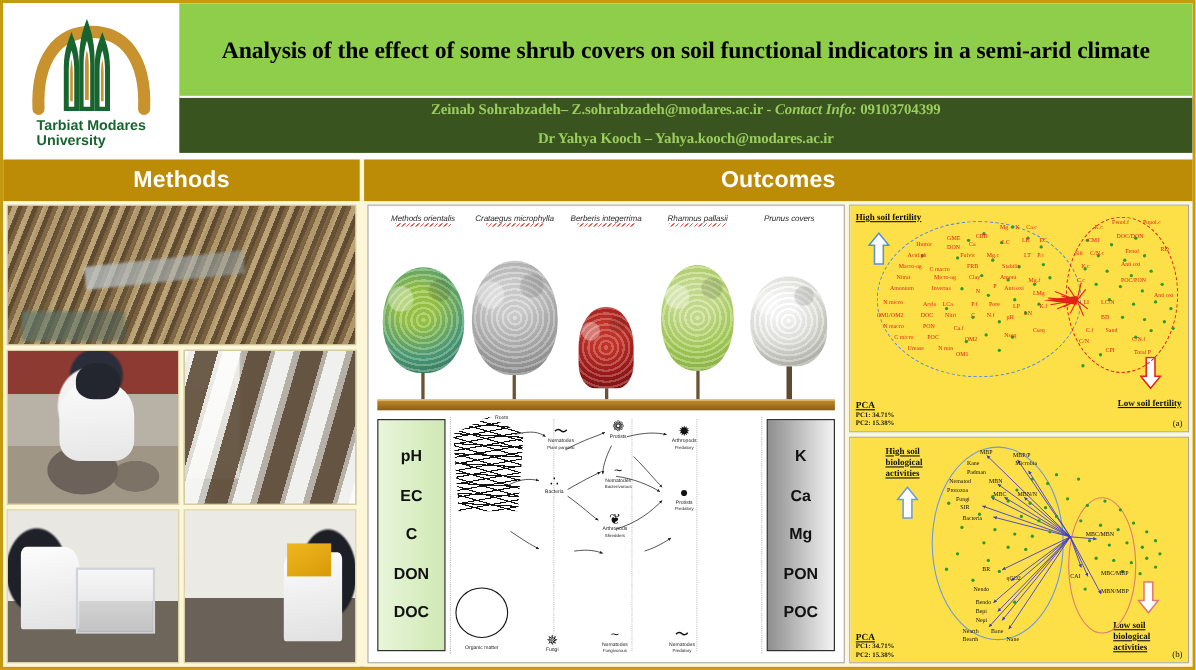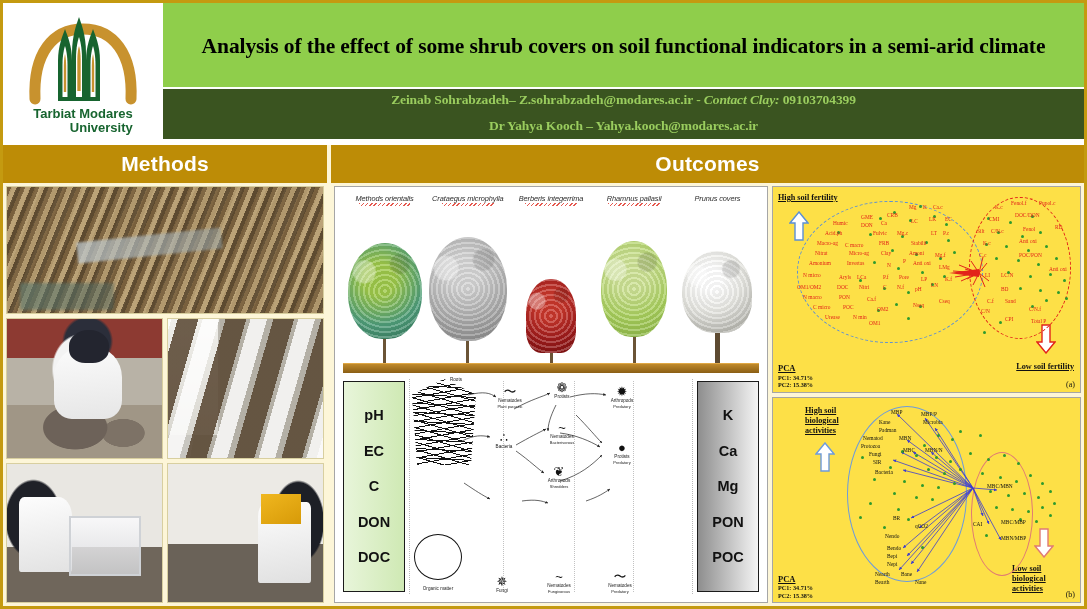--- a/index.html
+++ b/index.html
@@ -26,21 +26,21 @@
   }
   .logo-box {
     width: 160px; height: 142px;
     background: #ffffff;
     display: flex; flex-direction: column;
     align-items: center; justify-content: center;
     flex: 0 0 160px;
   }
   .logo-mark { position: relative; width: 132px; height: 92px; }
   .logo-text {
-    text-align: right; line-height: 1.05;
+    text-align: left; line-height: 1.05;
     color: #17642f; font-weight: bold; font-size: 13px;
     font-family: "Liberation Sans", sans-serif;
     margin-top: 2px;
   }
   .header-right {
     flex: 1; display: flex; flex-direction: column;
     height: 108px;
   }
   .title-band {
     background: #8fce4b;
@@ -378,21 +378,21 @@
         <span>University</span>
       </div>
     </div>
 
     <div class="header-right">
       <div class="title-band">
         <div class="title-text">Analysis of the effect of some shrub covers on soil functional indicators in a semi-arid climate</div>
       </div>
       <div class="authors-band">
         <div class="author-line">
-          <span>Zeinab Sohrabzadeh– Z.sohrabzadeh@modares.ac.ir - </span><span class="contact-em">Contact Clay:</span><span> 09103704399</span>
+          <span>Zeinab Sohrabzadeh– Z.sohrabzadeh@modares.ac.ir - </span><span class="contact-em">Contact Info:</span><span> 09103704399</span>
         </div>
         <div class="author-line">Dr Yahya Kooch – Yahya.kooch@modares.ac.ir</div>
       </div>
     </div>
   </div>
 
   <div class="secbar-row">
     <div class="secbar secbar-methods">Methods</div>
     <div class="secbar secbar-outcomes">Outcomes</div>
   </div>

